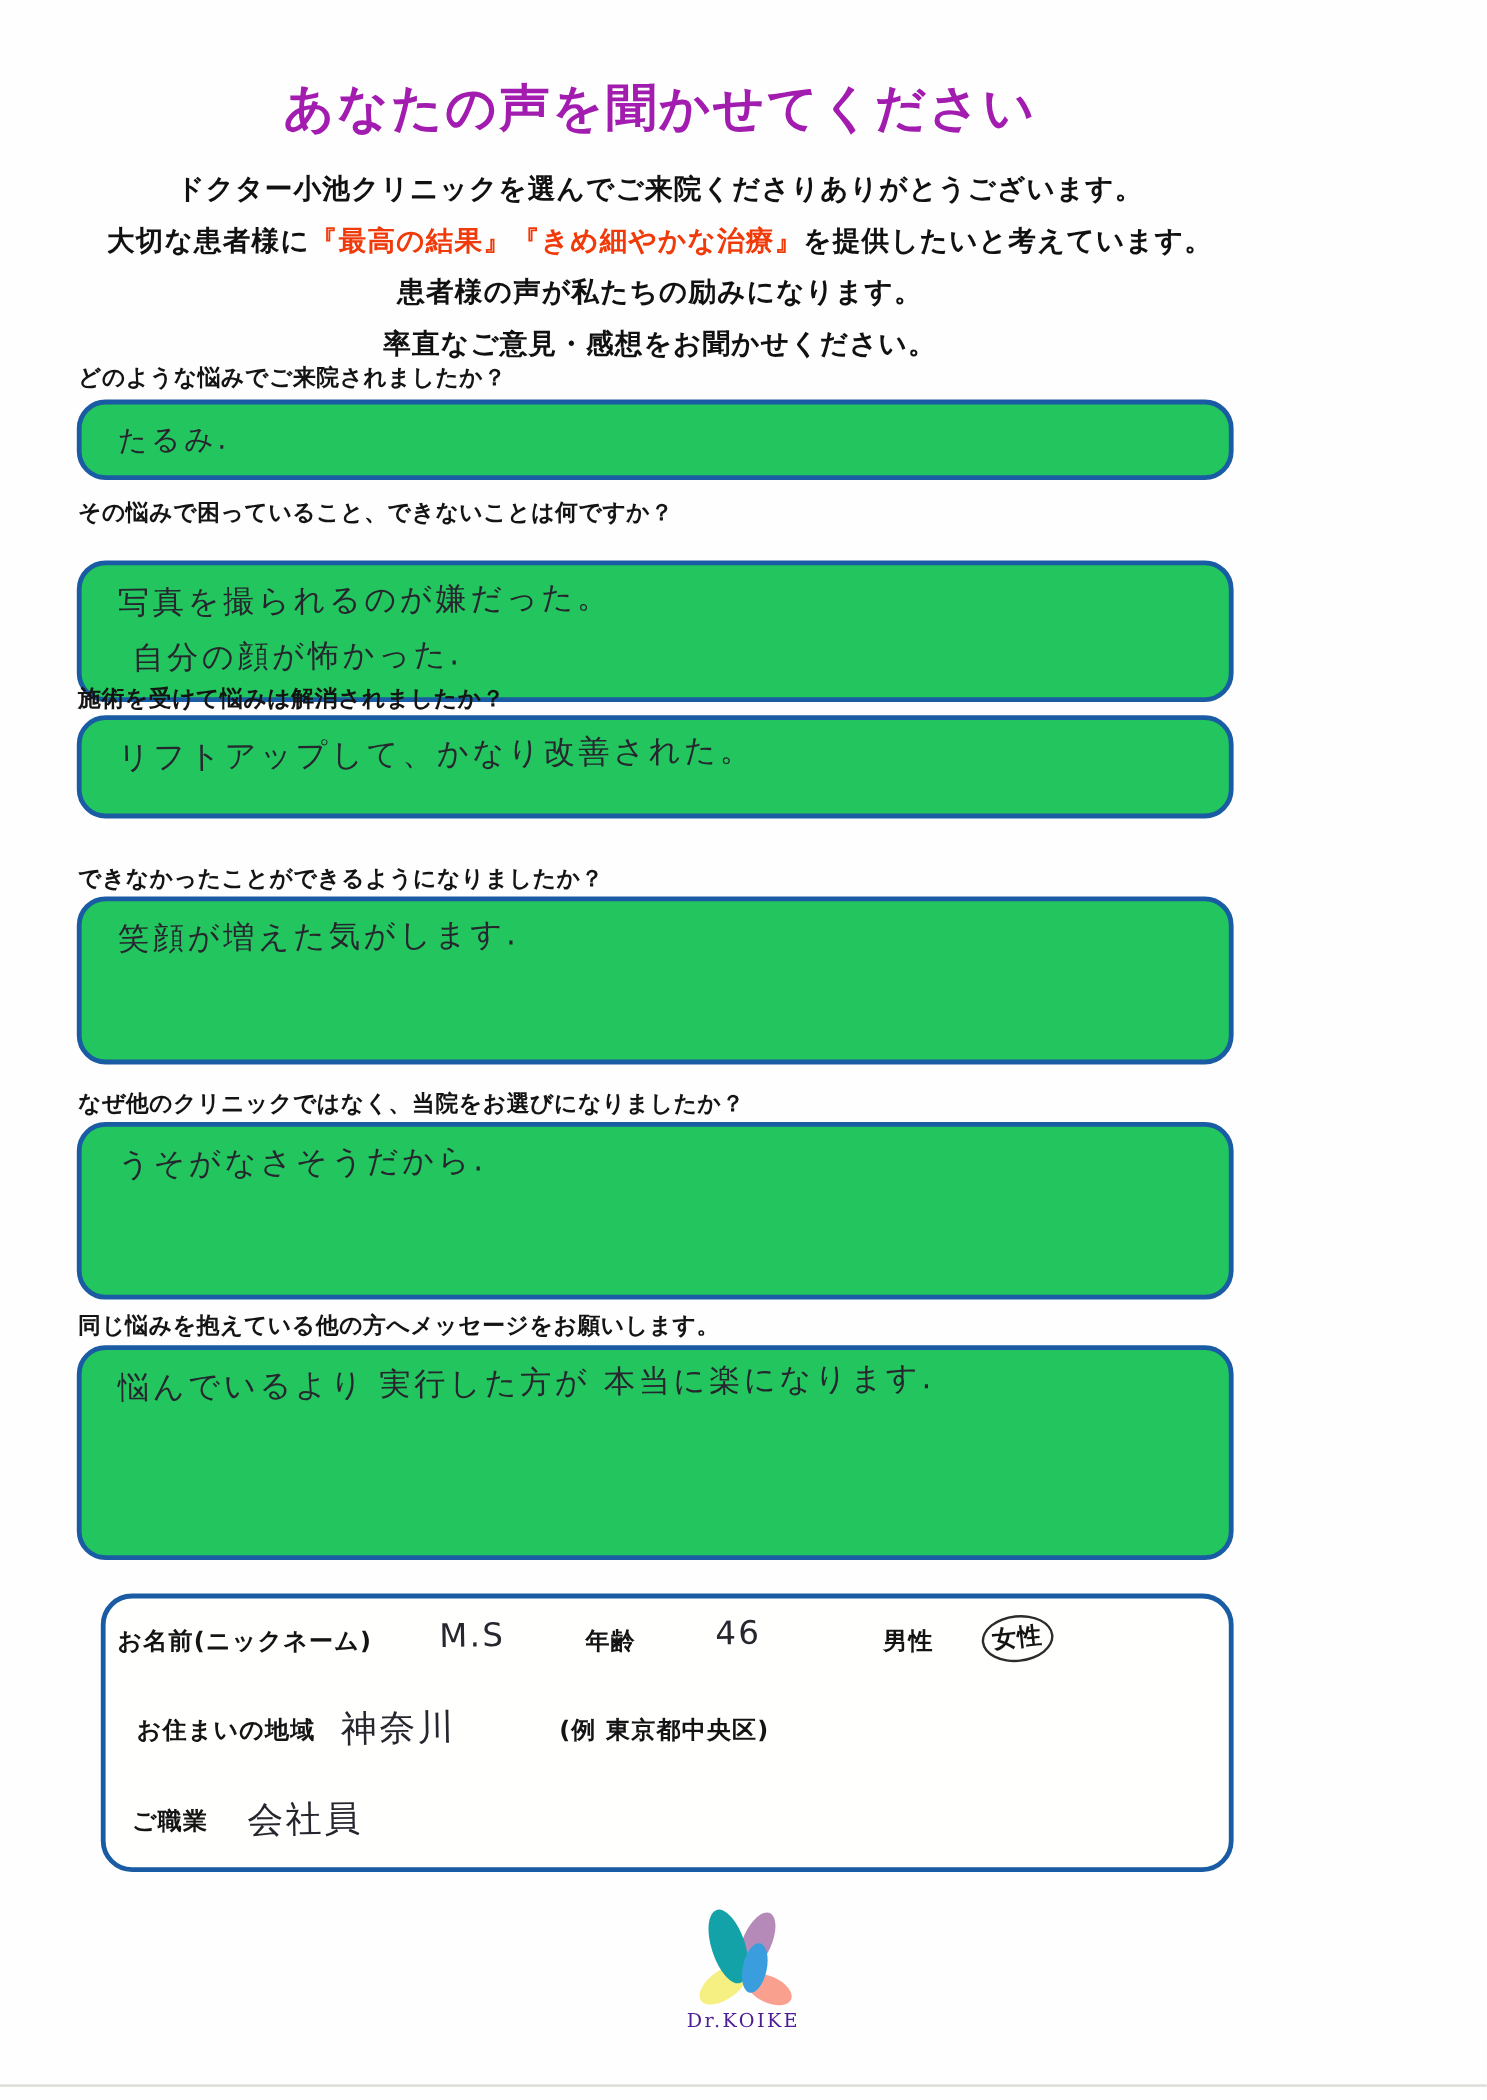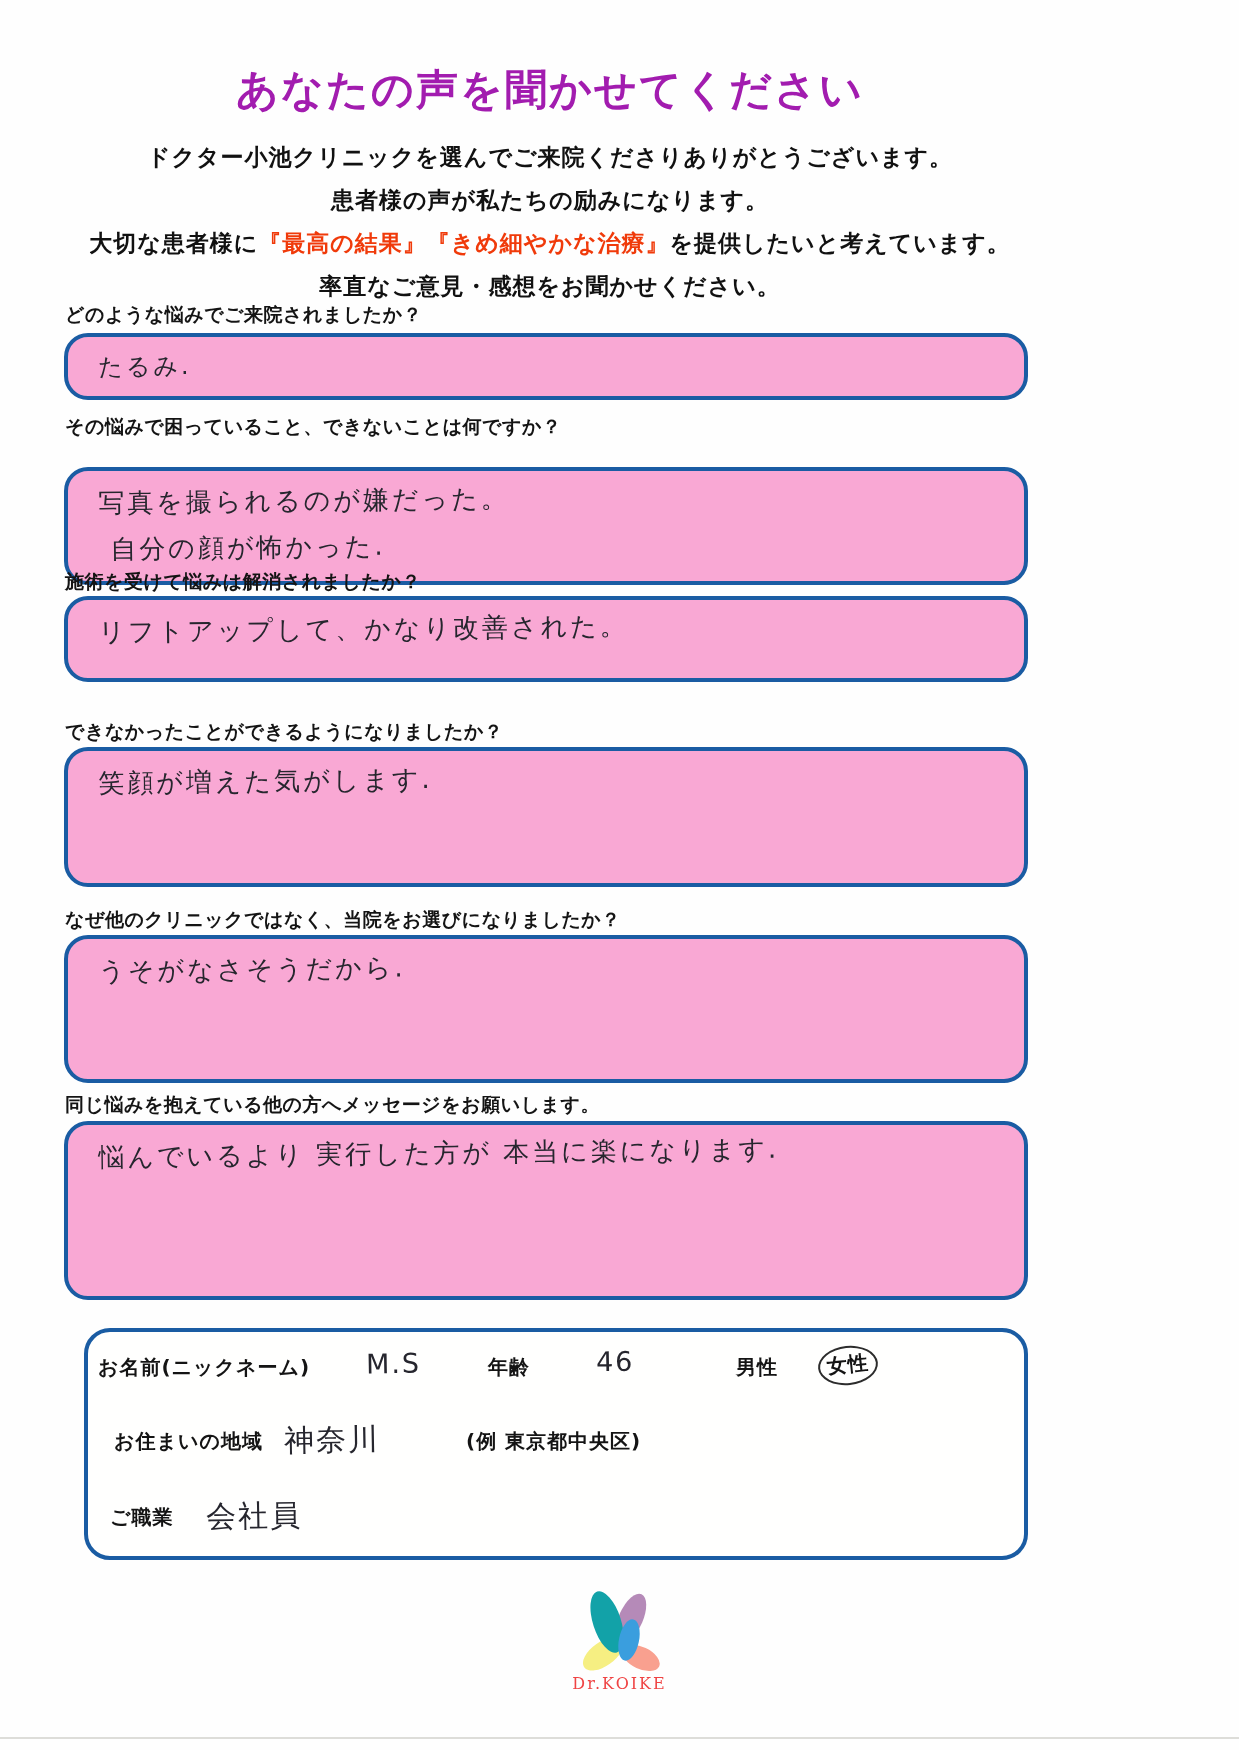--- a/index.html
+++ b/index.html
@@ -19,21 +19,21 @@
   .sub{font-size:23px;font-weight:bold;margin-top:12px;letter-spacing:1px;color:#111;font-family:Liberation Mono, monospace;}
   .sub.first{margin-top:24px;}
   .red{color:#f03a0a;}
   
   .q-label{
     position:absolute;left:65px;width:971px;
     font-size:19px;font-weight:bold;letter-spacing:0.5px;color:#141414;
   }
   .a-box{
     position:absolute;left:64px;width:964px;
-    border:4px solid #1a5ca3;border-radius:24px;background:#f9a8d4;
+    border:4px solid #1a5ca3;border-radius:24px;background:#22c55e;
     box-sizing:border-box;
   }
   .hand{
     color:#26262e;
     font-size:26px;letter-spacing:3px;line-height:44px;
     transform:rotate(-0.7deg);transform-origin:left top;
     white-space:nowrap;
   }
   .a-box .hand{margin:10px 0 0 30px;}
   .a-box .hand.l2{margin-top:2px;margin-left:42px;}
@@ -48,37 +48,37 @@
   .p-value{position:absolute;font-size:27px;color:#26262e;letter-spacing:2px;transform:rotate(-1deg);}
   .circled{
     display:inline-block;border:2px solid #2c2c2c;border-radius:50%;
     padding:3px 7px 5px 7px;transform:rotate(-6deg);
   }
   
   .logo{position:absolute;top:1588px;left:0;width:1239px;text-align:center;}
   .logo-inner{display:inline-block;width:150px;}
   .logo-text{
     font-family:"DejaVu Serif","Liberation Serif",serif;
-    font-size:16px;color:#ef4444;letter-spacing:2px;margin-top:-4px;
+    font-size:16px;color:#4c1d95;letter-spacing:2px;margin-top:-4px;
   }
   .scan-edge{
     position:absolute;top:1737px;left:0;width:1239px;height:2px;
     background:#cfcfc9;opacity:0.7;
   }
 </style>
 </head>
 <body>
 
 <div class="page">
 
   <div class="header">
     <div class="title">あなたの声を聞かせてください</div>
     <div class="sub first">ドクター小池クリニックを選んでご来院くださりありがとうございます。</div>
+    <div class="sub"><span>大切な患者様に</span><span class="red">『最高の結果』</span><span class="red">『きめ細やかな治療』</span><span>を提供したいと考えています。</span></div>
     <div class="sub">患者様の声が私たちの励みになります。</div>
-    <div class="sub"><span>大切な患者様に</span><span class="red">『最高の結果』</span><span class="red">『きめ細やかな治療』</span><span>を提供したいと考えています。</span></div>
     <div class="sub">率直なご意見・感想をお聞かせください。</div>
   </div>
 
   <div class="q-label" style="top:302px;">どのような悩みでご来院されましたか？</div>
   <div class="a-box" style="top:333px;height:67px;">
     <div class="hand" style="font-size:24px;margin-top:8px;">たるみ.</div>
   </div>
 
   <div class="q-label" style="top:414px;">その悩みで困っていること、できないことは何ですか？</div>
   <div class="a-box" style="top:467px;height:118px;">

